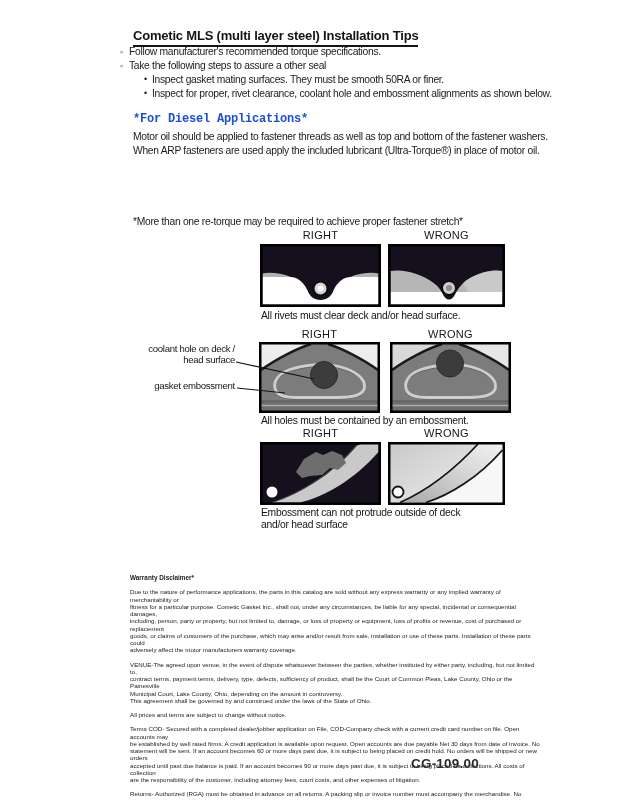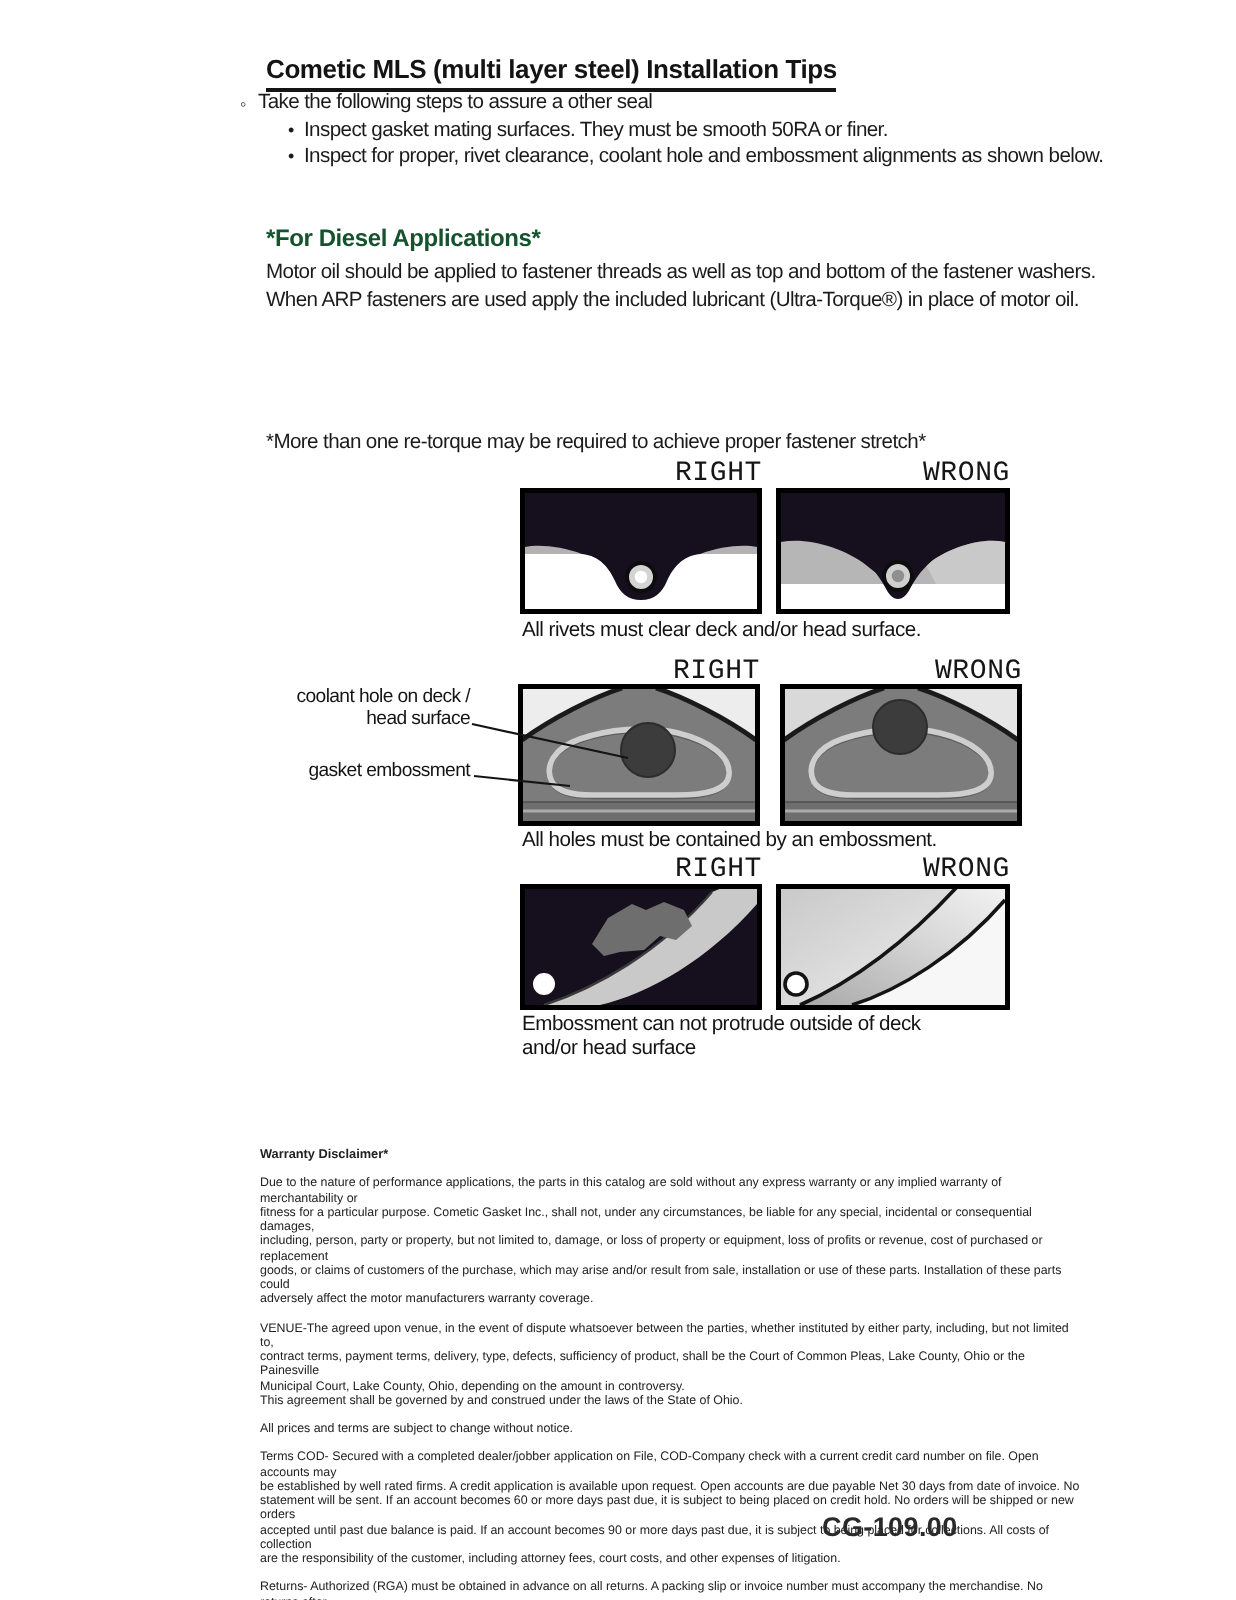--- a/index.html
+++ b/index.html
@@ -11,40 +11,41 @@
   .title{
     font-size:13px;font-weight:bold;letter-spacing:-0.2px;color:#141414;
     border-bottom:2px solid #141414;padding-bottom:2px;display:inline-block;
   }
   .body-text{font-size:10.3px;letter-spacing:-0.3px;line-height:14.4px;white-space:pre-line;}
   .bullets{font-size:10.3px;letter-spacing:-0.3px;}
   .bullet{position:relative;padding-left:9px;line-height:14.2px;}
   .bullet::before{content:"◦";position:absolute;left:0;top:0;font-size:9px;line-height:14.2px;color:#1b1b1b;}
   .subbullet{position:relative;margin-left:24px;padding-left:8px;line-height:13.2px;}
   .subbullet::before{content:"•";position:absolute;left:0;top:0;font-size:9px;line-height:13.2px;color:#1b1b1b;}
-  .section-heading{font-size:12px;font-weight:bold;letter-spacing:-0.2px;color:#14532d;}
-  .rw-label{font-size:14px;letter-spacing:0.3px;text-align:right;color:#161616;font-family:Liberation Mono, monospace;}
+  .section-heading{font-size:12px;font-weight:bold;letter-spacing:-0.2px;color:#1d4ed8;font-family:Liberation Mono, monospace;}
+  .rw-label{font-size:11px;letter-spacing:0.3px;text-align:center;color:#161616;}
   .caption{font-size:10.3px;letter-spacing:-0.25px;line-height:11.6px;white-space:pre-line;color:#141414;}
   .callout{font-size:9.6px;letter-spacing:-0.3px;line-height:10.6px;text-align:right;color:#141414;}
   .legal{font-size:6.2px;line-height:7.25px;letter-spacing:0;color:#222;}
   .legal .lp{white-space:pre-line;margin:0 0 7px 0;}
   .legal-heading{font-size:6.4px;font-weight:bold;margin:0 0 7px 0;}
   .page-number{font-size:13.5px;letter-spacing:0.2px;color:#2a2a2a;}
   svg{display:block;}
 </style>
 </head>
 <body>
 
 <div class="page">
 
   <div class="abs" style="left:110px;top:26px;">
     <span class="title">Cometic MLS (multi layer steel) Installation Tips</span>
   </div>
 
   <div class="abs bullets" style="left:97px;top:45px;width:480px;">
+    <div class="bullet">Follow manufacturer's recommended torque specifications.</div>
     <div class="bullet">Take the following steps to assure a other seal</div>
     <div class="subbullet">Inspect gasket mating surfaces.  They must be smooth 50RA or finer.</div>
     <div class="subbullet">Inspect for proper, rivet clearance, coolant hole and embossment alignments as shown below.</div>
   </div>
 
   <div class="abs section-heading" style="left:110px;top:112px;">*For Diesel Applications*</div>
   <div class="abs body-text" style="left:110px;top:130px;width:470px;">Motor oil should be applied to fastener threads as well as top and bottom of the fastener washers.
 When ARP fasteners are used apply the included lubricant (Ultra-Torque®) in place of motor oil.</div>
   <div class="abs body-text" style="left:110px;top:215px;width:470px;">*More than one re-torque may be required to achieve proper fastener stretch*</div>
 

